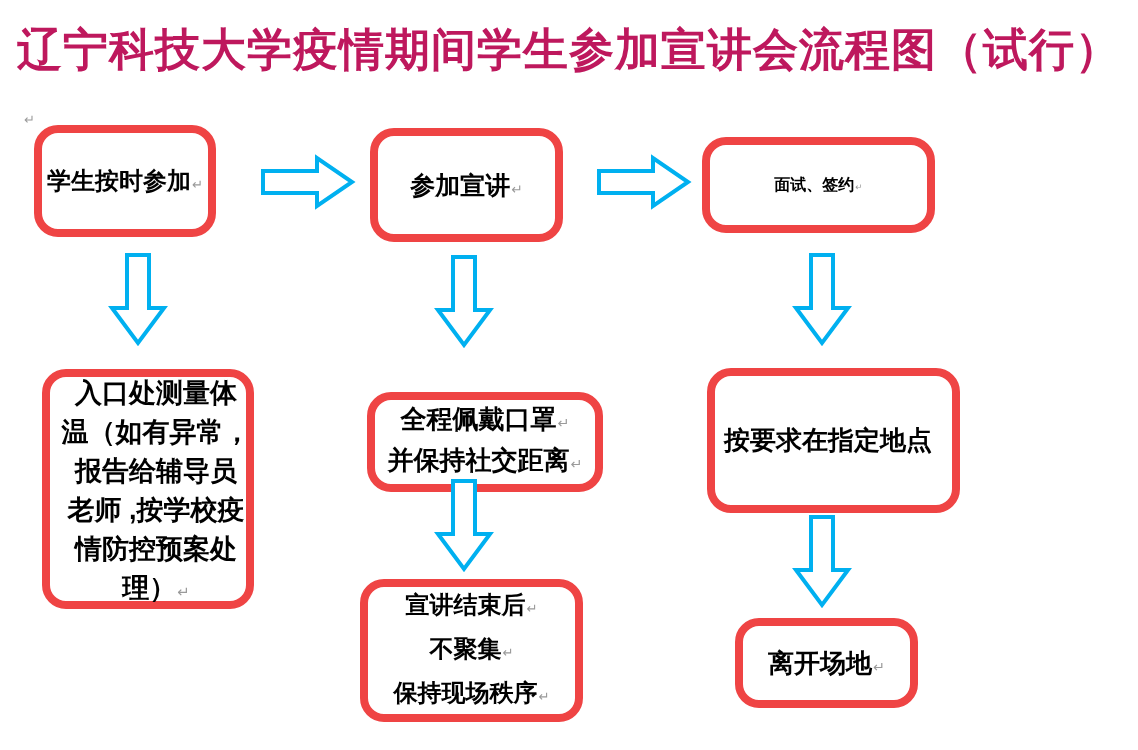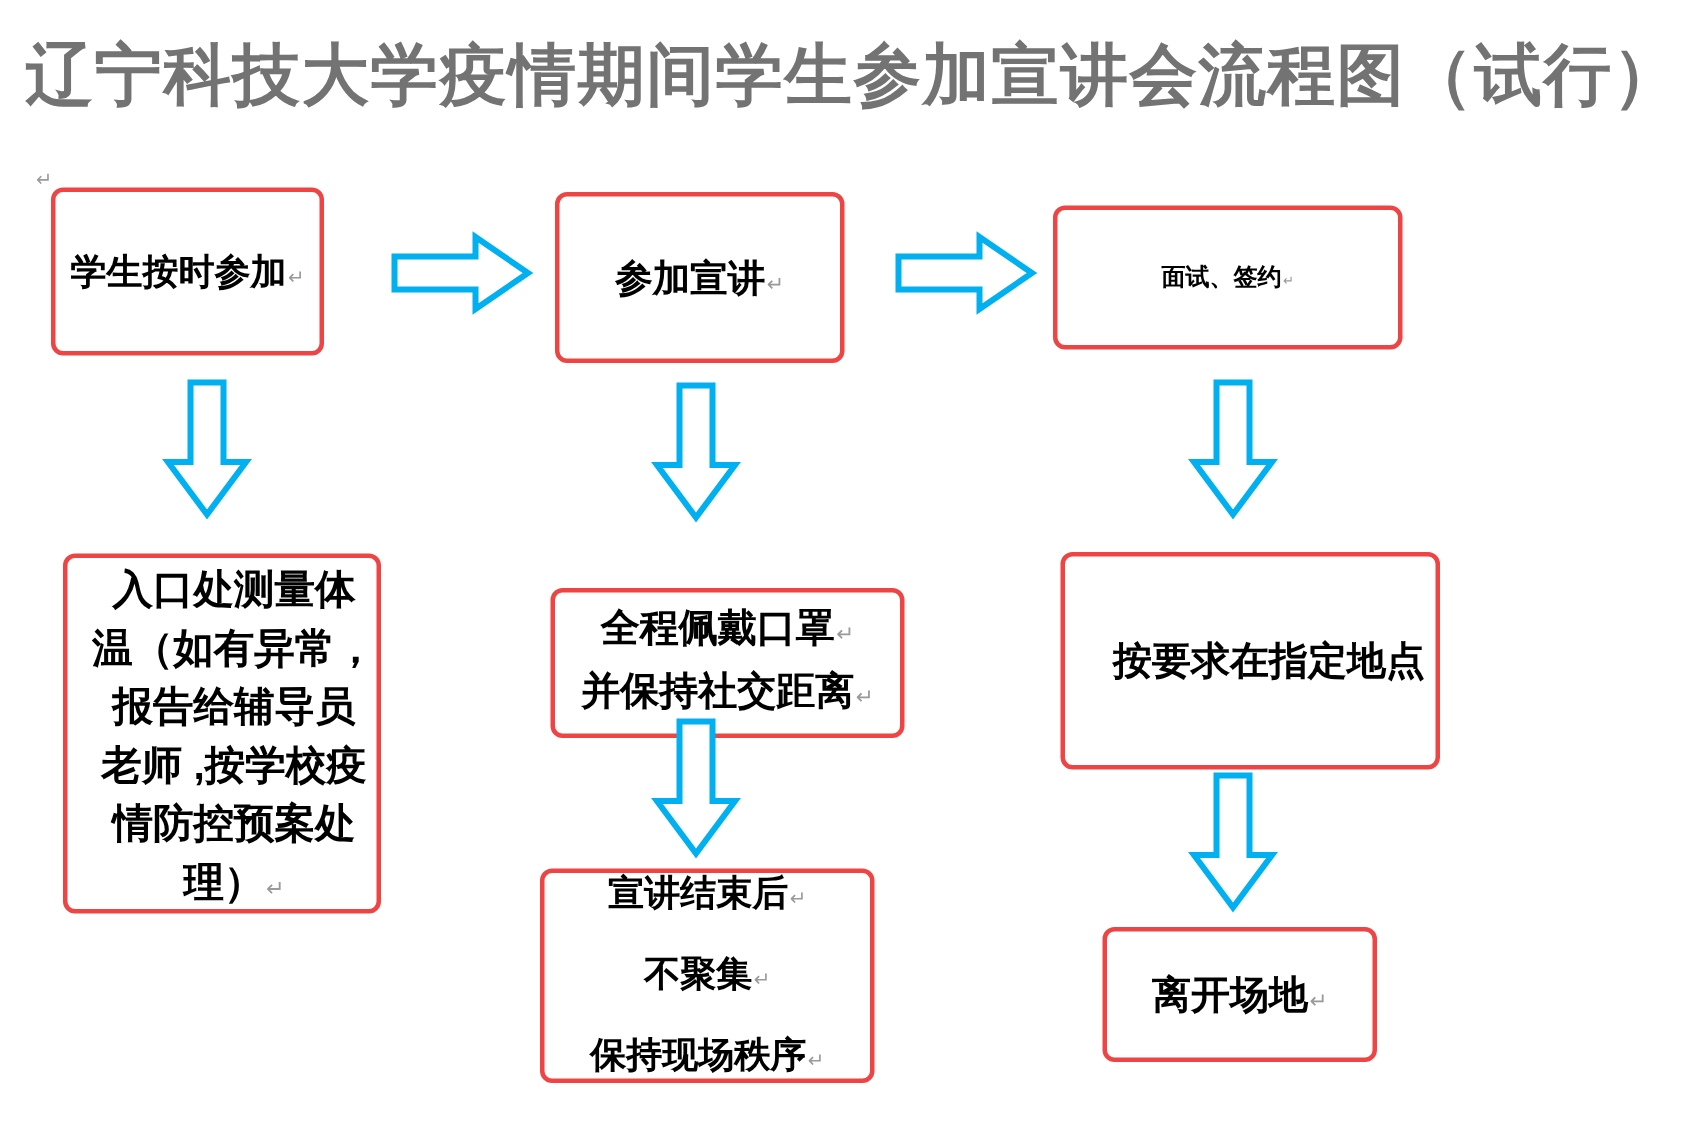--- a/index.html
+++ b/index.html
@@ -16,27 +16,27 @@
     position: absolute;
     top: 20px;
     left: 0;
     width: 100%;
     text-align: center;
     font-family: "Liberation Serif", "DejaVu Serif", serif;
     font-weight: 600;
     font-size: 45px;
     letter-spacing: 1px;
     white-space: nowrap;
-    color: #737373;
+    color: #be185d;
   }
   .node {
     position: absolute;
     box-sizing: border-box;
-    border: 3px solid #ef4444;
-    border-radius: 8px;
+    border: 8px solid #ef4444;
+    border-radius: 24px;
     background: #ffffff;
     display: flex;
     flex-direction: column;
     align-items: center;
     justify-content: center;
     font-weight: bold;
     color: #000;
     text-align: center;
   }
   .node .line { white-space: nowrap; }
@@ -57,24 +57,24 @@
   #node-presentation { left: 370px; top: 128px; width: 193px; height: 114px; font-size: 25px; }
   #node-interview    { left: 702px; top: 137px; width: 233px; height: 96px;  font-size: 16px; }
   
   #node-temperature  { left: 42px;  top: 369px; width: 212px; height: 240px; font-size: 27px;
                        line-height: 39px; align-items: center; text-align: left;
                        padding: 8px 0 0 16px; }
   #node-mask         { left: 367px; top: 368px; width: 236px; height: 100px; font-size: 26px;
                        line-height: 37px; margin-top: 24px; }
   #node-location     { left: 707px; top: 368px; width: 253px; height: 145px; font-size: 26px;
                        line-height: 39px; align-items: flex-start; text-align: left;
-                       padding-left: 32px; }
+                       padding-left: 9px; }
   
   #node-after        { left: 360px; top: 579px; width: 223px; height: 143px; font-size: 24px;
-                       line-height: 51px; }
+                       line-height: 40px; }
   #node-leave        { left: 735px; top: 618px; width: 183px; height: 90px;  font-size: 26px; }
   .arrow { position: absolute; }
   #arrow-h1 { left: 260px; top: 152px; }
   #arrow-h2 { left: 596px; top: 152px; }
   #arrow-v1 { left: 108px; top: 252px; }
   #arrow-v2 { left: 434px; top: 254px; }
   #arrow-v3 { left: 792px; top: 252px; }
   #arrow-v4 { left: 434px; top: 478px; }
   #arrow-v5 { left: 792px; top: 514px; }
 </style>

